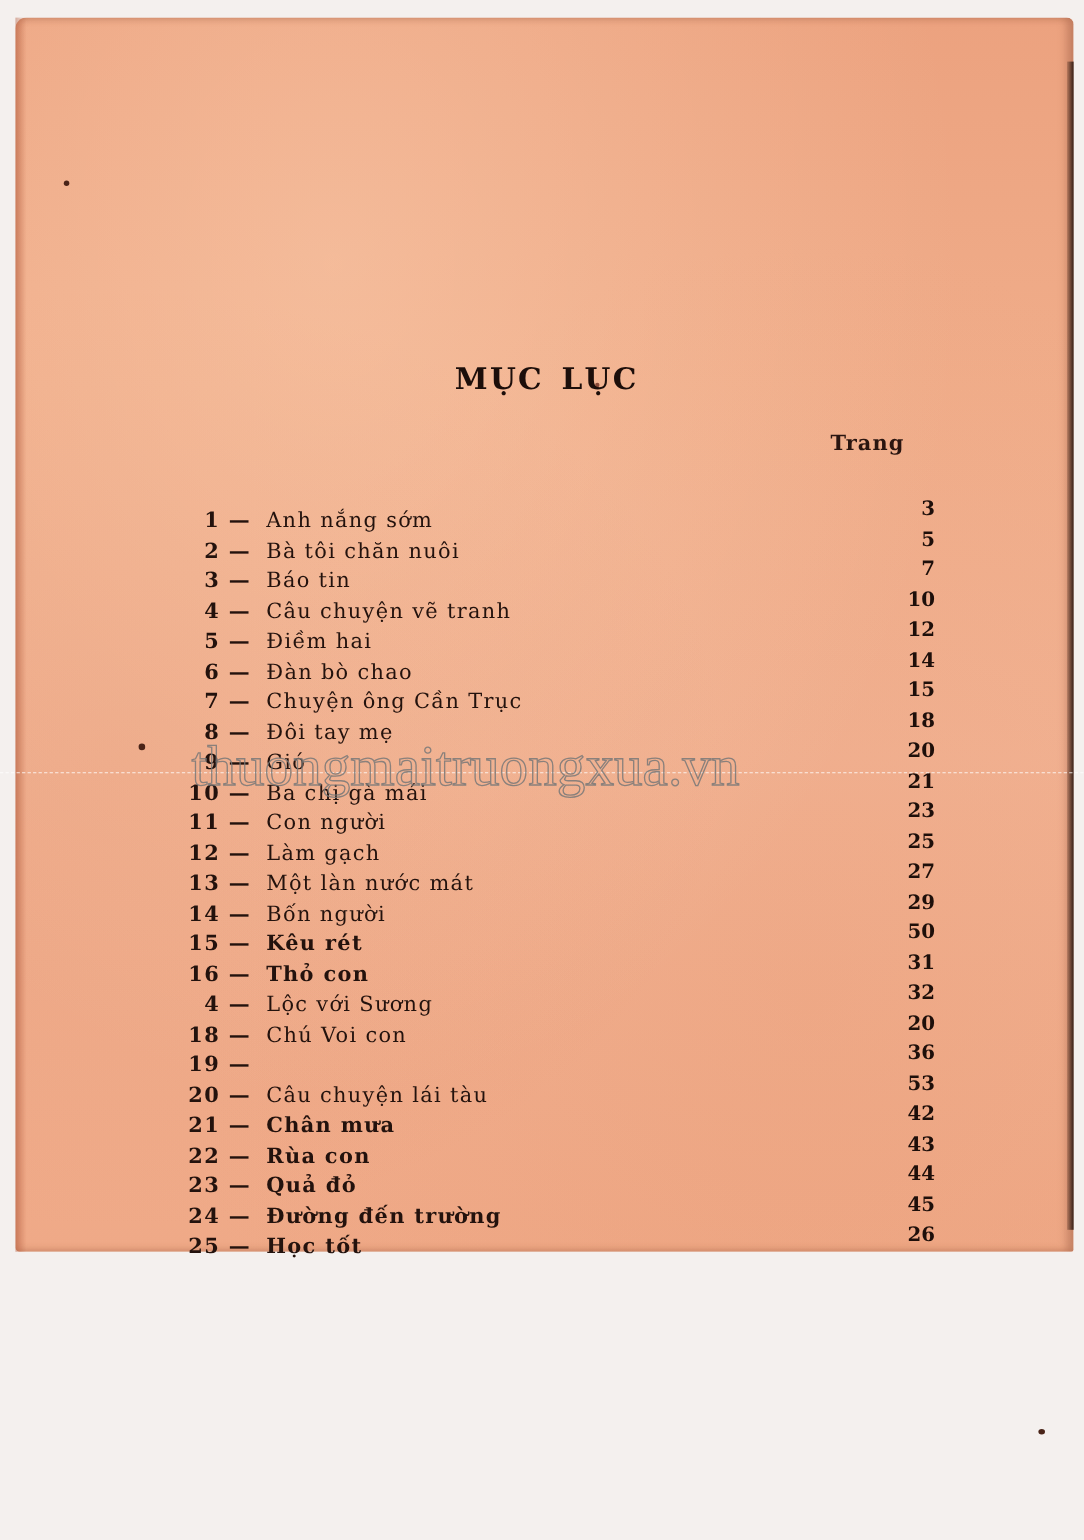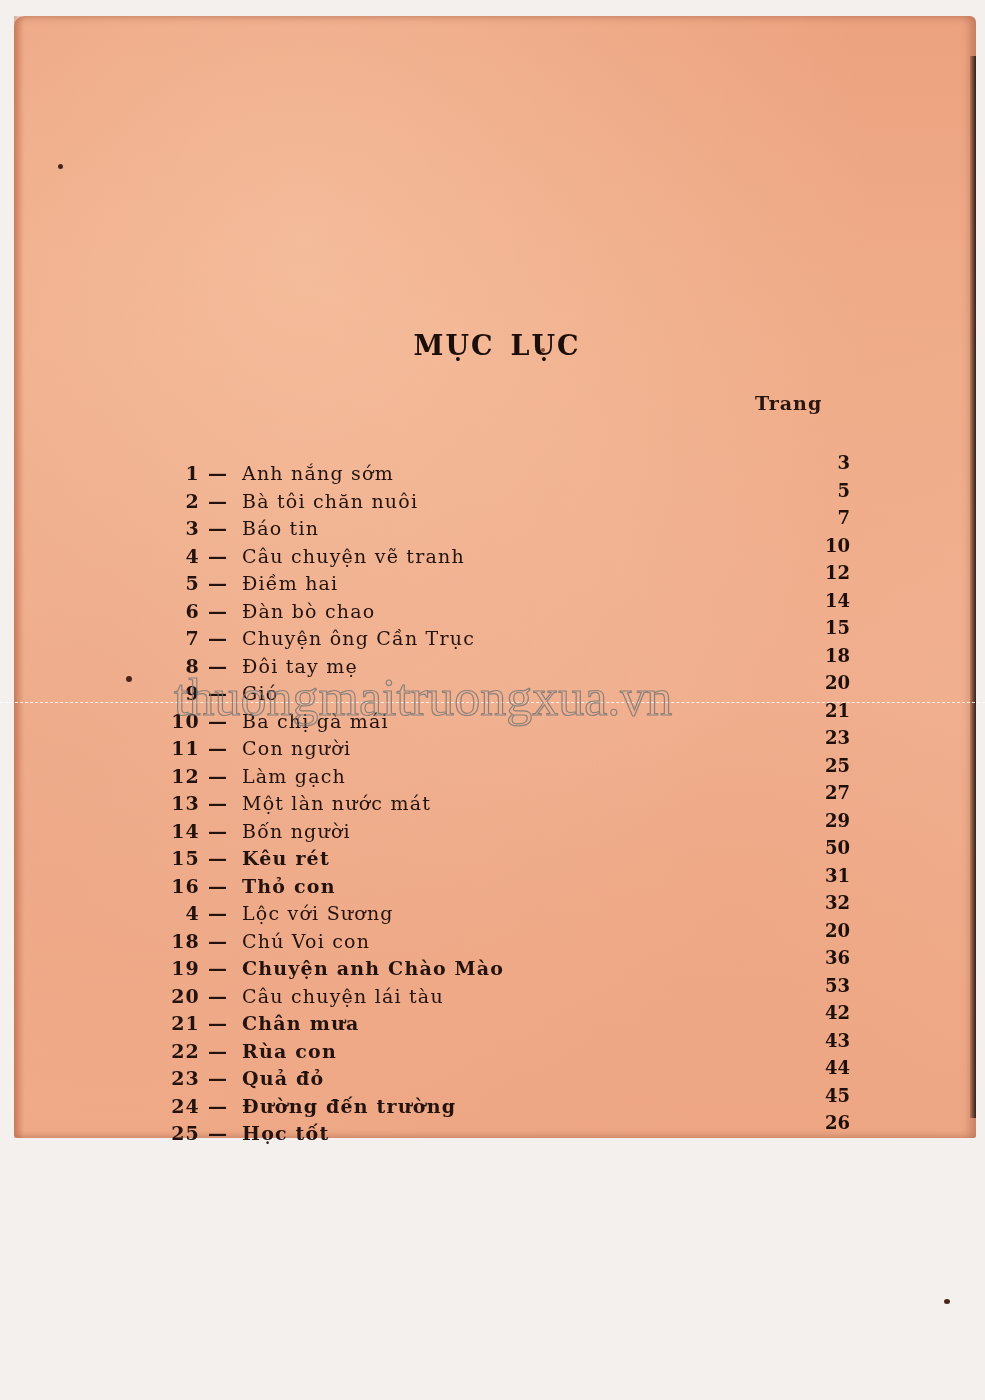--- a/index.html
+++ b/index.html
@@ -250,21 +250,20 @@
         <span class="toc-title">Lộc với Sương</span>
       </li>
     <li class="toc-row">
         <span class="toc-num">18</span>
         <span class="toc-dash">—</span>
         <span class="toc-title">Chú Voi con</span>
       </li>
     <li class="toc-row bold">
         <span class="toc-num">19</span>
         <span class="toc-dash">—</span>
-        <span class="toc-title">Chuyện anh Chào Mào</span>
       </li>
     <li class="toc-row">
         <span class="toc-num">20</span>
         <span class="toc-dash">—</span>
         <span class="toc-title">Câu chuyện lái tàu</span>
       </li>
     <li class="toc-row bold">
         <span class="toc-num">21</span>
         <span class="toc-dash">—</span>
         <span class="toc-title">Chân mưa</span>

